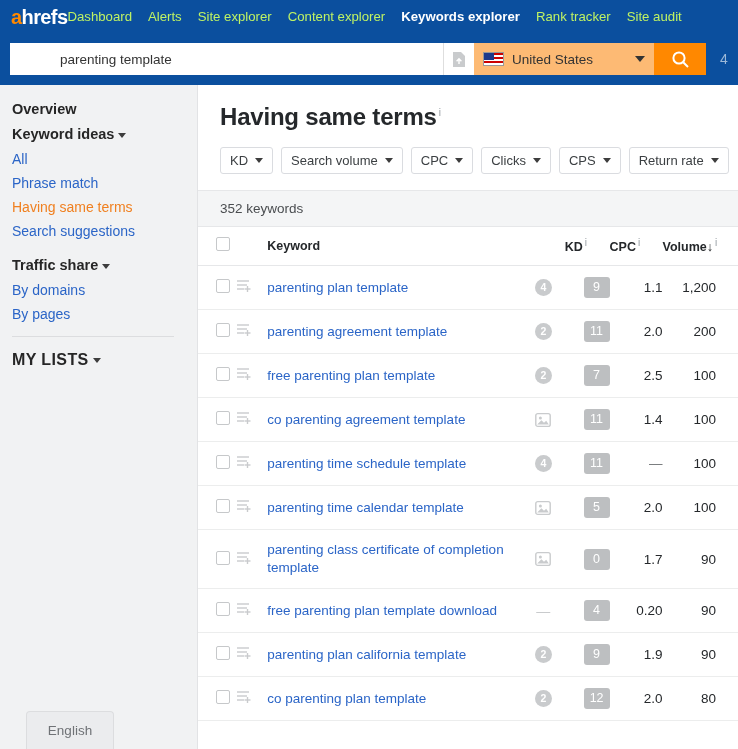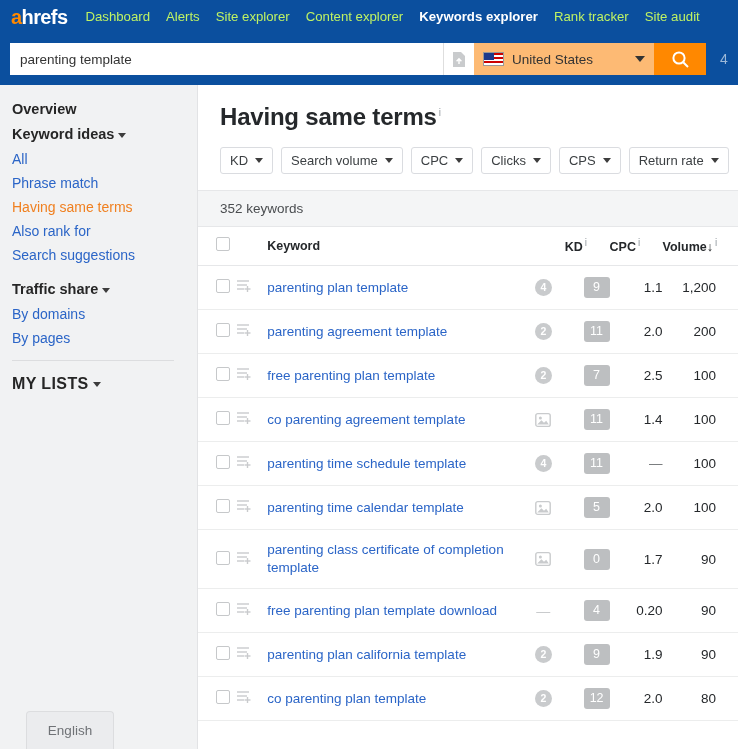--- a/index.html
+++ b/index.html
@@ -17,21 +17,20 @@
     display: flex;
     align-items: center;
     padding-left: 11px;
     white-space: nowrap;
     overflow: hidden;
   }
   .logo {
     font-size: 20px;
     font-weight: bold;
     letter-spacing: -0.6px;
-    margin-right: 18px;
     line-height: 1;
   }
   .logo .logo-a { color: #ff8800; }
   .logo .logo-rest { color: #ffffff; }
   .navitem {
     color: #bef264;
     font-size: 13.2px;
     margin-right: 16px;
     cursor: pointer;
     line-height: 33px;
@@ -60,20 +59,21 @@
     padding-left: 10px;
     border-right: 1px solid #dedede;
   }
   .search-input-box input {
     border: 0; outline: 0;
     font-family: "Liberation Sans", sans-serif;
     font-size: 13.5px;
     color: #333;
     width: 100%;
     background: transparent;
+    margin-left: 40px;
   }
   .upload-icon {
     width: 30px;
     display: flex; align-items: center; justify-content: center;
     background: #fff;
     cursor: pointer;
   }
   .country-box {
     background: #fdba74;
     display: flex;
@@ -384,21 +384,20 @@
 
   <div class="sidebar">
     <div class="side-head">Overview</div>
 
     <div class="side-head">
       <span>Keyword ideas</span><span class="caret-sm"></span>
     </div>
     <span class="side-link">All</span>
     <span class="side-link">Phrase match</span>
     <span class="side-link active">Having same terms</span>
-    <span class="side-link">Also rank for</span>
     <span class="side-link">Search suggestions</span>
 
     <div class="side-gap"></div>
 
     <div class="side-head">
       <span>Traffic share</span><span class="caret-sm"></span>
     </div>
     <span class="side-link">By domains</span>
     <span class="side-link">By pages</span>
 

